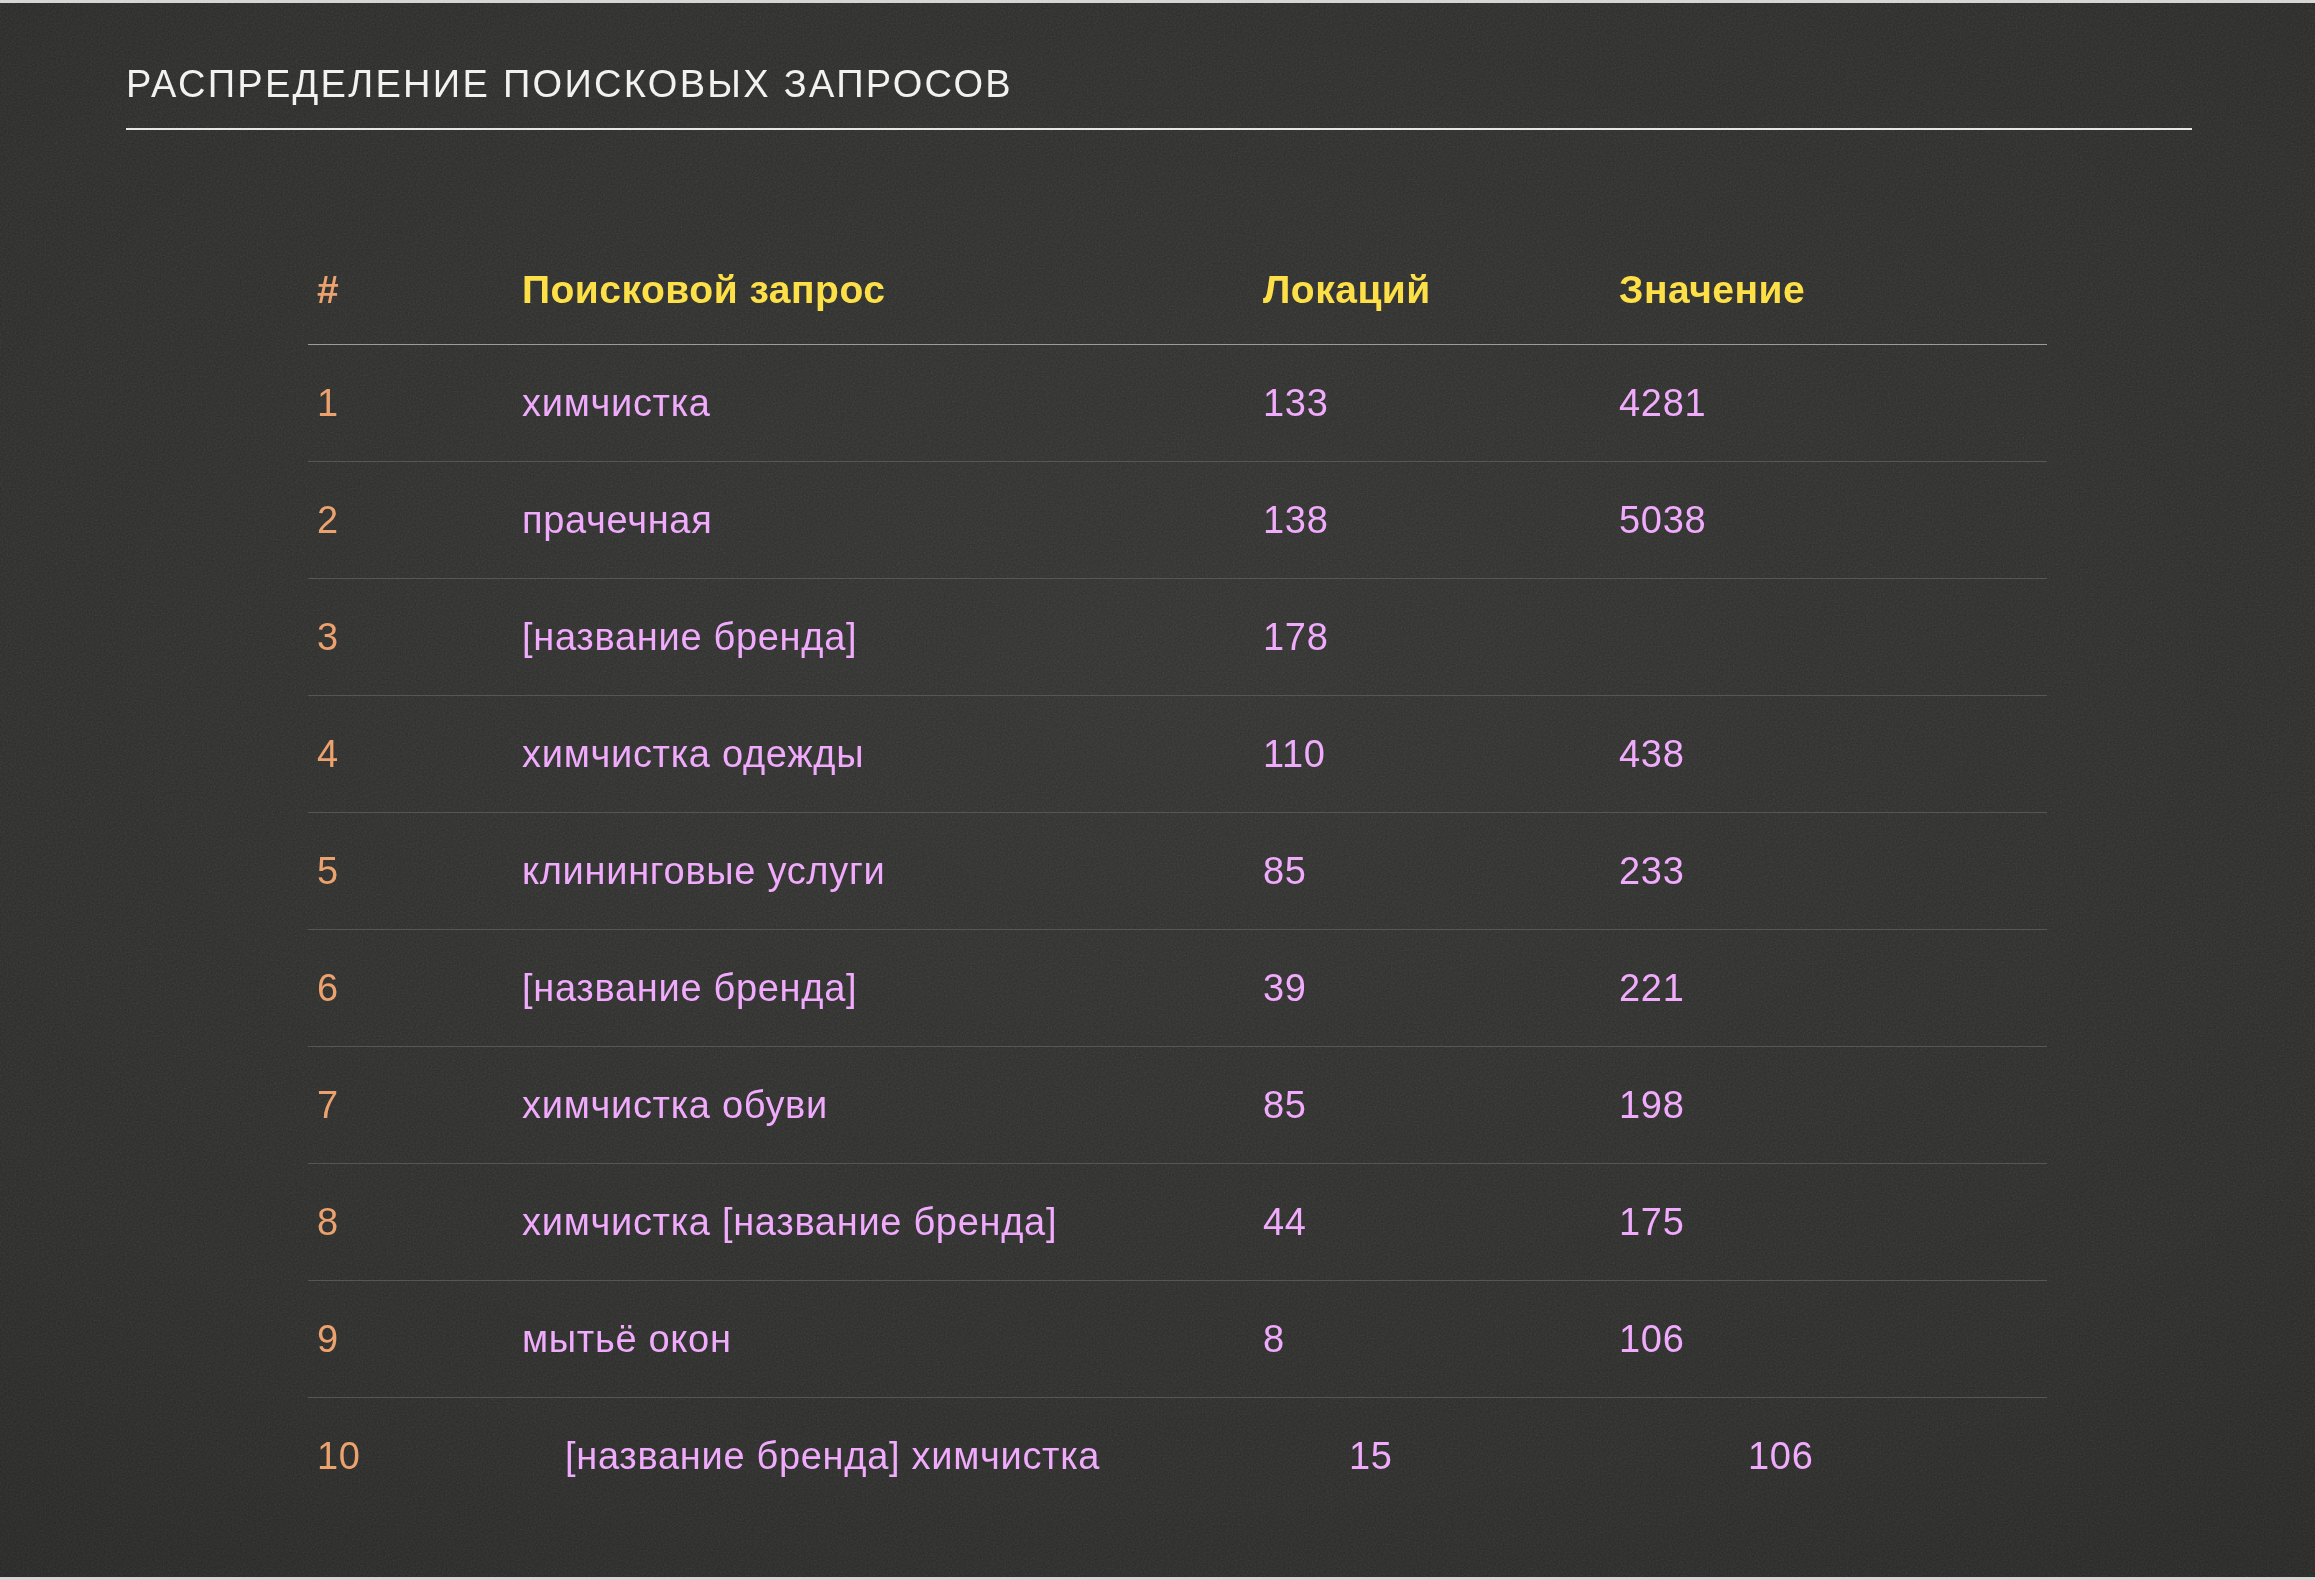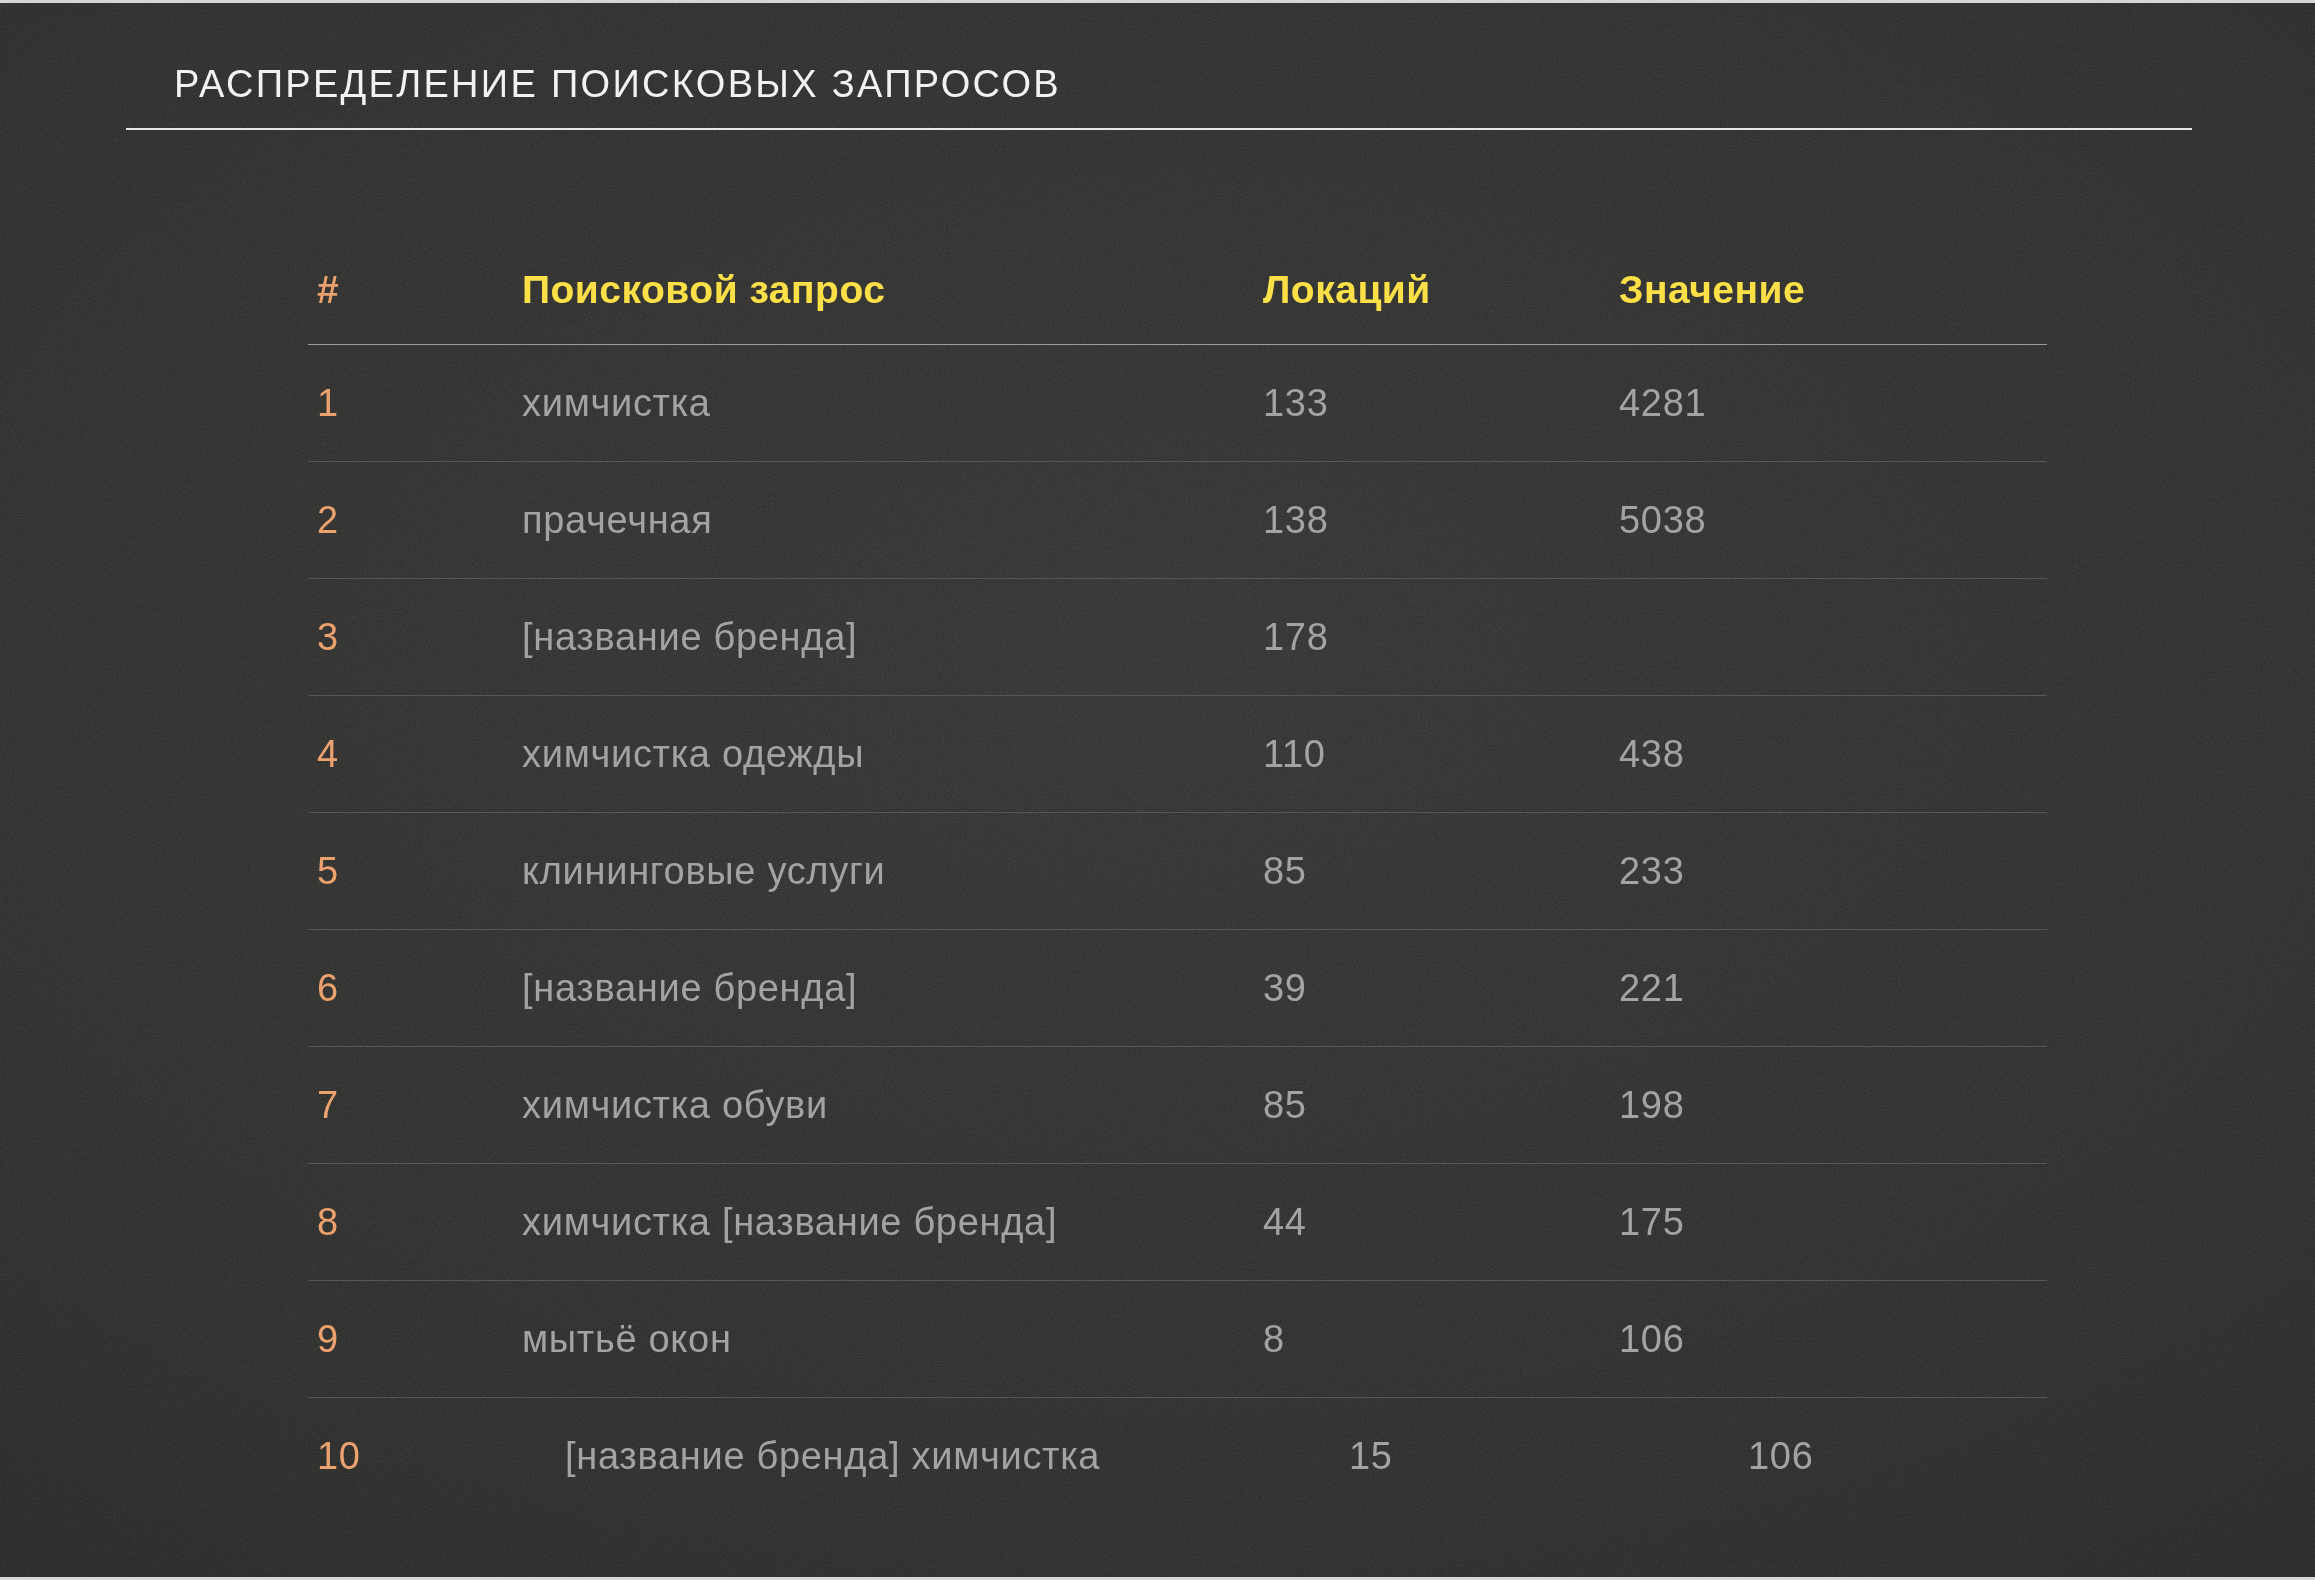--- a/index.html
+++ b/index.html
@@ -20,21 +20,20 @@
   .grain{ position:absolute; inset:0; pointer-events:none; }
   .edge-line{ position:absolute; left:0; width:2316px; height:2.7px; background:#d6d6d4; }
   .edge-line.top{ top:0; }
   .edge-line.bottom{ bottom:0; }
 
   .page-title{
     position:absolute; left:126px; top:63px;
     font-size:38px; line-height:43px; font-weight:400;
     letter-spacing:2.3px; text-transform:uppercase; color:#f2f2f0;
     white-space:nowrap;
-    margin-left:48px;
   }
   .title-divider{
     position:absolute; left:126px; top:128px;
     width:2066px; height:1.8px; background:#e6e6e4;
   }
 
   .query-table{
     position:absolute; left:308px; top:235px; width:1739px;
   }
   .t-row{
@@ -50,21 +49,21 @@
   .t-head .cell{ color:#fde047; }
   .t-head .cell.rank{ color:#eca26e; }
   .t-body .t-row{
     height:117px;
     border-bottom:1.4px solid #565654;
     font-weight:300; font-size:38px; letter-spacing:0.7px;
   }
   .t-body .t-row:last-child{ border-bottom:none;gap:43px; }
   .cell{ white-space:nowrap; overflow:hidden; }
   .cell.rank{ padding-left:9px; color:#eca26e; }
-  .t-body .cell{ color:#a3a3a3; }
+  .t-body .cell{ color:#f0abfc; }
   .t-body .cell.rank{ color:#eca26e; }
 </style>
 </head>
 <body>
 
 <svg class="grain" width="2316" height="1580" aria-hidden="true" viewBox="0 0 2560 1747">
   <filter id="grainF" x="0" y="0" width="100%" height="100%">
     <feTurbulence type="fractalNoise" baseFrequency="0.55" numOctaves="2" stitchTiles="stitch"></feTurbulence>
     <feColorMatrix type="saturate" values="0"></feColorMatrix>
     <feComponentTransfer>

